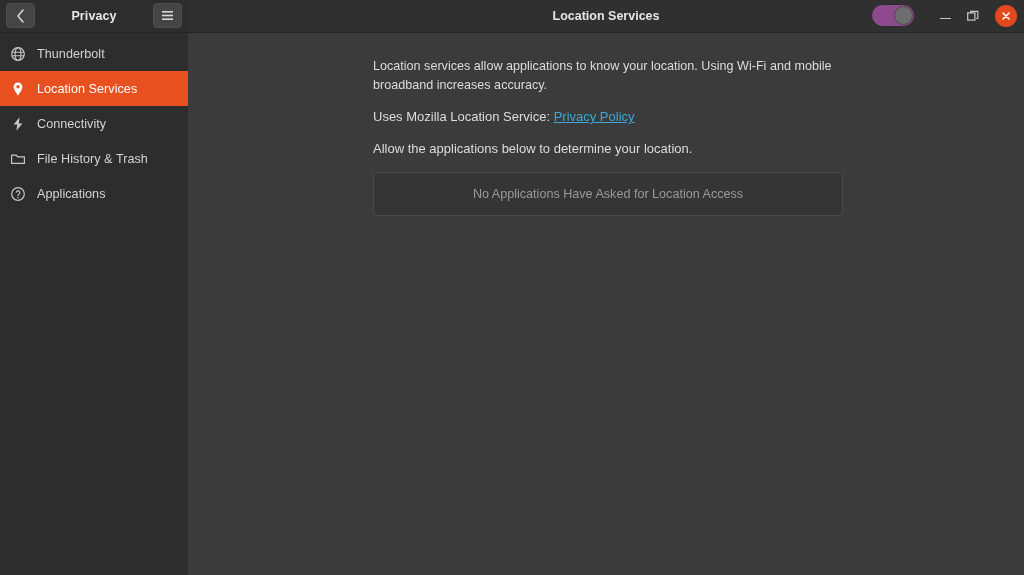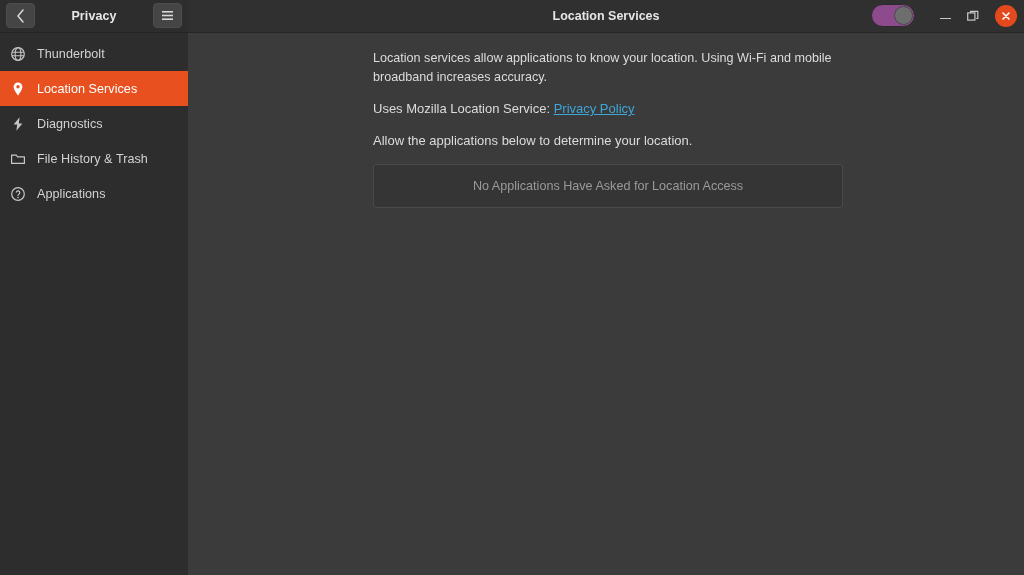--- a/index.html
+++ b/index.html
@@ -197,21 +197,21 @@
   .content {
     flex: 1 1 auto;
     background: #3b3b3b;
     position: relative;
     overflow: hidden;
   }
 
   .panel {
     position: absolute;
     left: 185px;
-    top: 16px;
+    top: 24px;
     width: 470px;
   }
 
   .desc {
     font-size: 12.6px;
     color: #dcdcdc;
     line-height: 1.48;
     margin-bottom: 13px;
   }
 
@@ -323,21 +323,21 @@
         </span>
         <span class="nav-label">Location Services</span>
       </div>
 
       <div class="nav-item">
         <span class="nav-icon">
           <svg width="16" height="16" viewBox="0 0 16 16" aria-hidden="true">
             <path d="M9.6 1.2 L3.6 8.6 H7.2 L6.4 14.8 L12.4 7.4 H8.8 Z" fill="currentColor"></path>
           </svg>
         </span>
-        <span class="nav-label">Diagnostics</span>
+        <span class="nav-label">Connectivity</span>
       </div>
 
       <div class="nav-item">
         <span class="nav-icon">
           <svg width="16" height="16" viewBox="0 0 16 16" aria-hidden="true">
             <path d="M1.6 4.2 H6.3 L7.5 5.8 H14.4 V12.4 H1.6 Z" fill="none" stroke="currentColor" stroke-width="1.2" stroke-linejoin="round"></path>
           </svg>
         </span>
         <span class="nav-label">File History &amp; Trash</span>
       </div>

